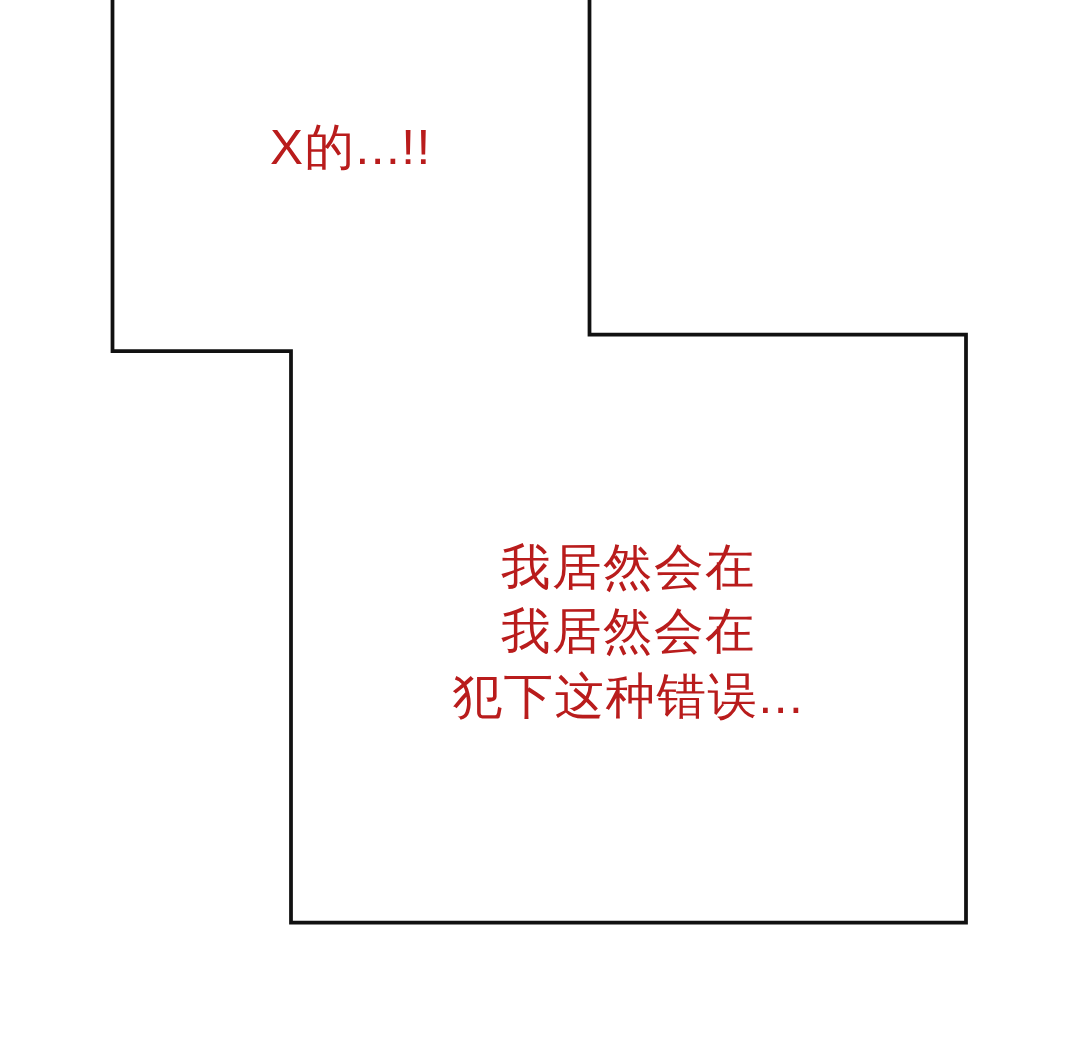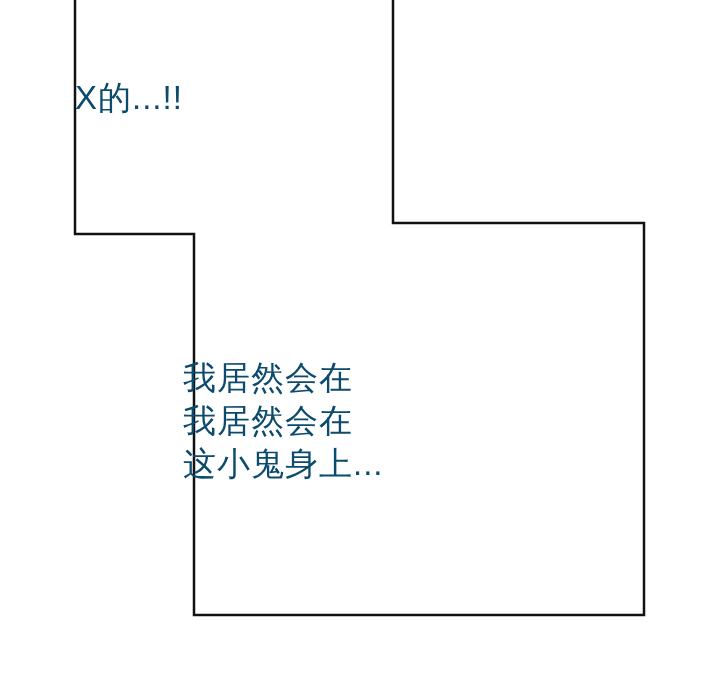--- a/index.html
+++ b/index.html
@@ -18,34 +18,34 @@
   .outline-svg {
     position: absolute;
     left: 0;
     top: 0;
     width: 720px;
     height: 700px;
     display: block;
   }
   .speech {
     position: absolute;
-    color: #0c4a6e;
-    text-align: left;
+    color: #b91c1c;
+    text-align: center;
     white-space: nowrap;
   }
   .speech-top {
     left: 75px;
     top: 78px;
     width: 318px;
     font-size: 33px;
     line-height: 40px;
     letter-spacing: 1px;
   }
   .speech-bottom {
-    left: 183px;
+    left: 194px;
     top: 356px;
     width: 450px;
     font-size: 33px;
     line-height: 43px;
     letter-spacing: 1px;
   }
   .speech-bottom .line {
     display: block;
   }
 </style>
@@ -56,16 +56,16 @@
 
   <svg class="outline-svg" viewBox="0 0 720 700" xmlns="http://www.w3.org/2000/svg">
     <polygon points="75,-6 75,234 194,234 194,615 644,615 644,223 393,223 393,-6" fill="#ffffff" stroke="#111111" stroke-width="2.5"></polygon>
   </svg>
 
   <div class="speech speech-top">X的...!!</div>
 
   <div class="speech speech-bottom">
     <span class="line">我居然会在</span>
     <span class="line">我居然会在</span>
-    <span class="line">这小鬼身上...</span>
+    <span class="line">犯下这种错误...</span>
   </div>
 
 </div>
 
 </body></html>

